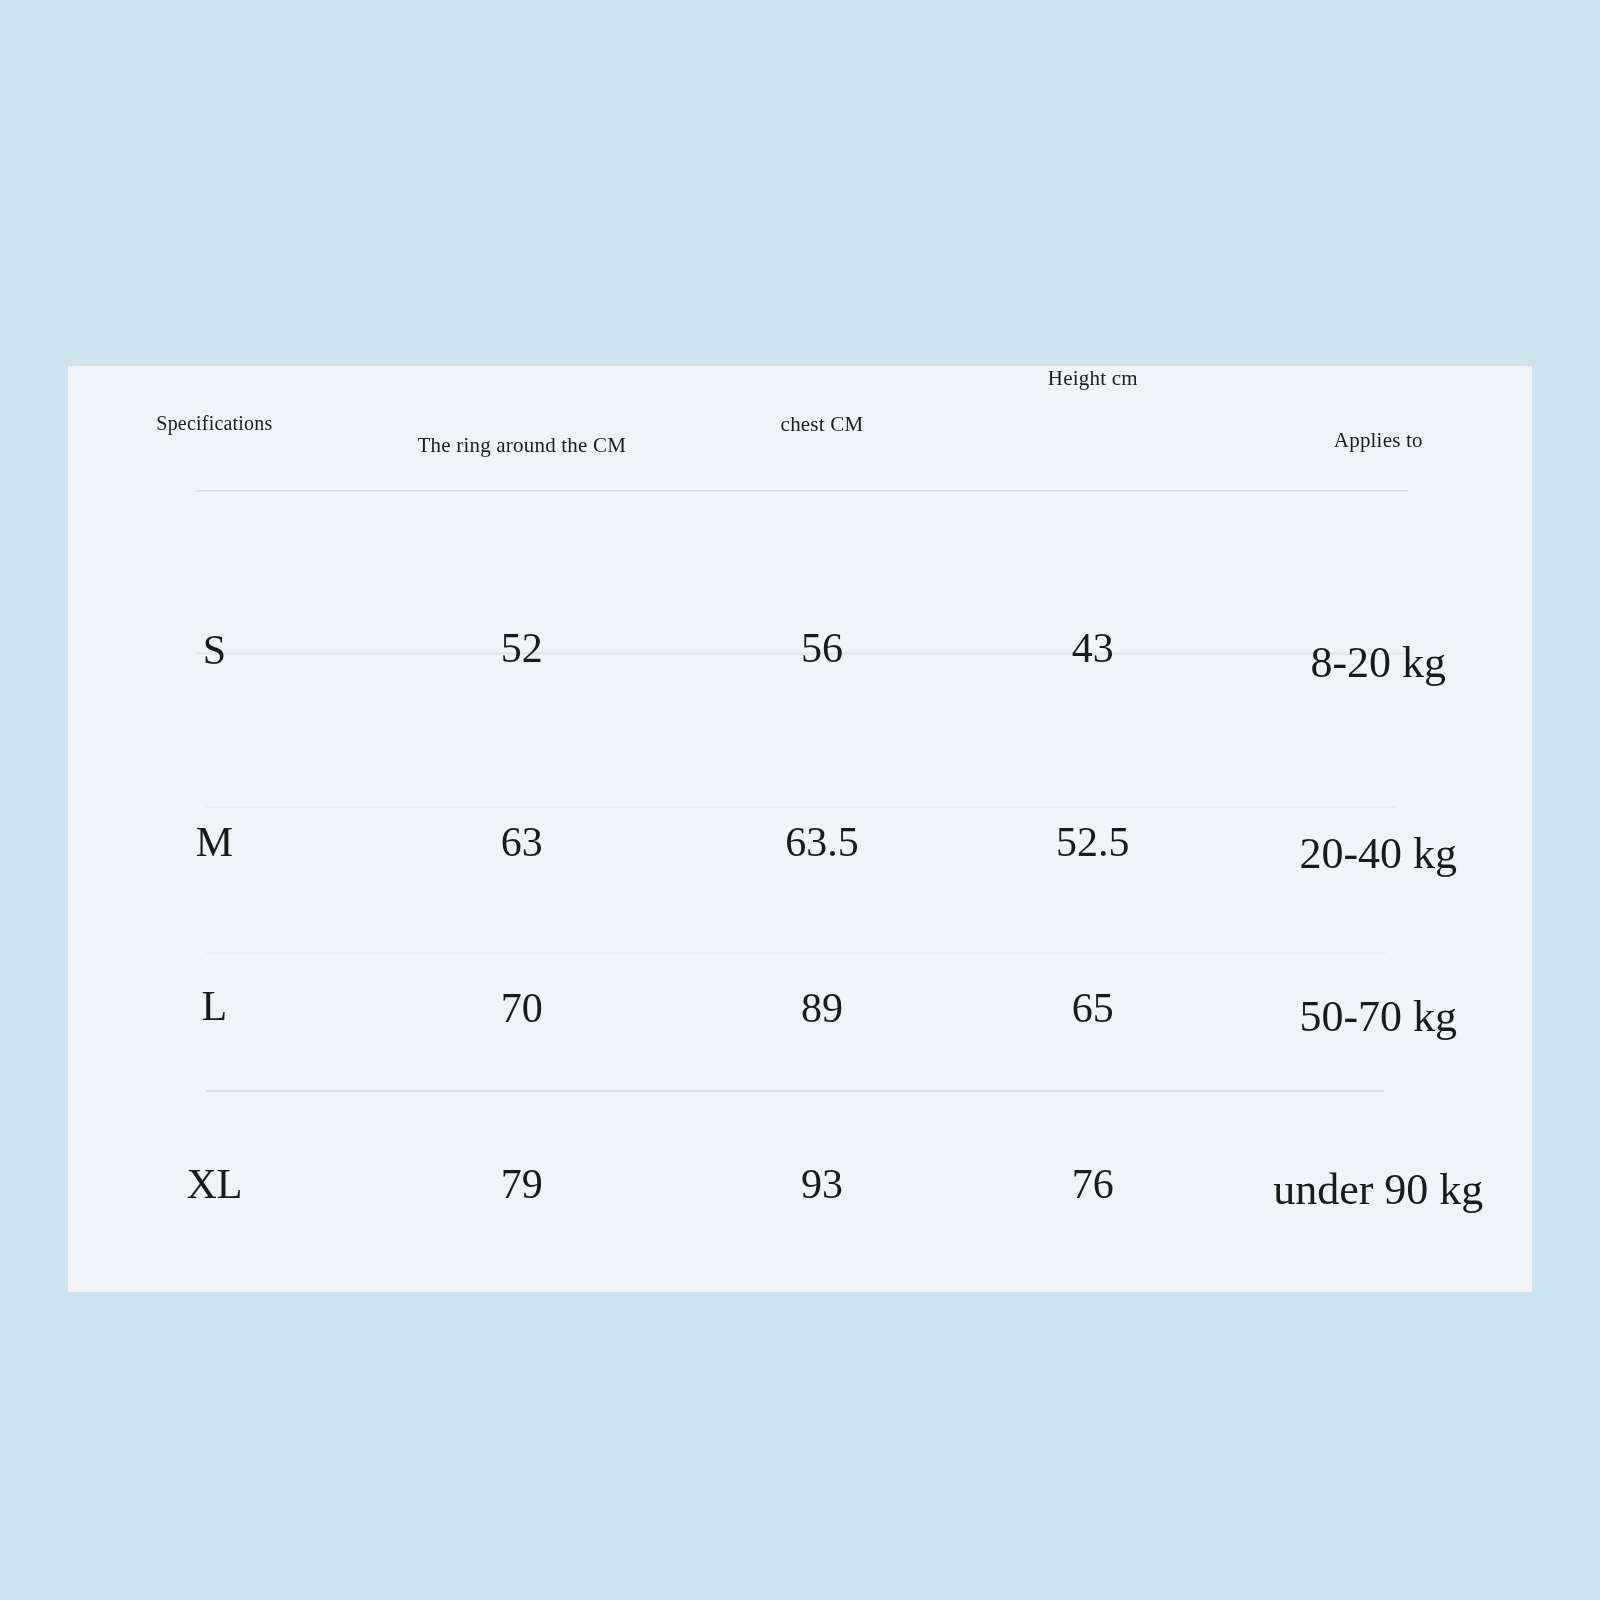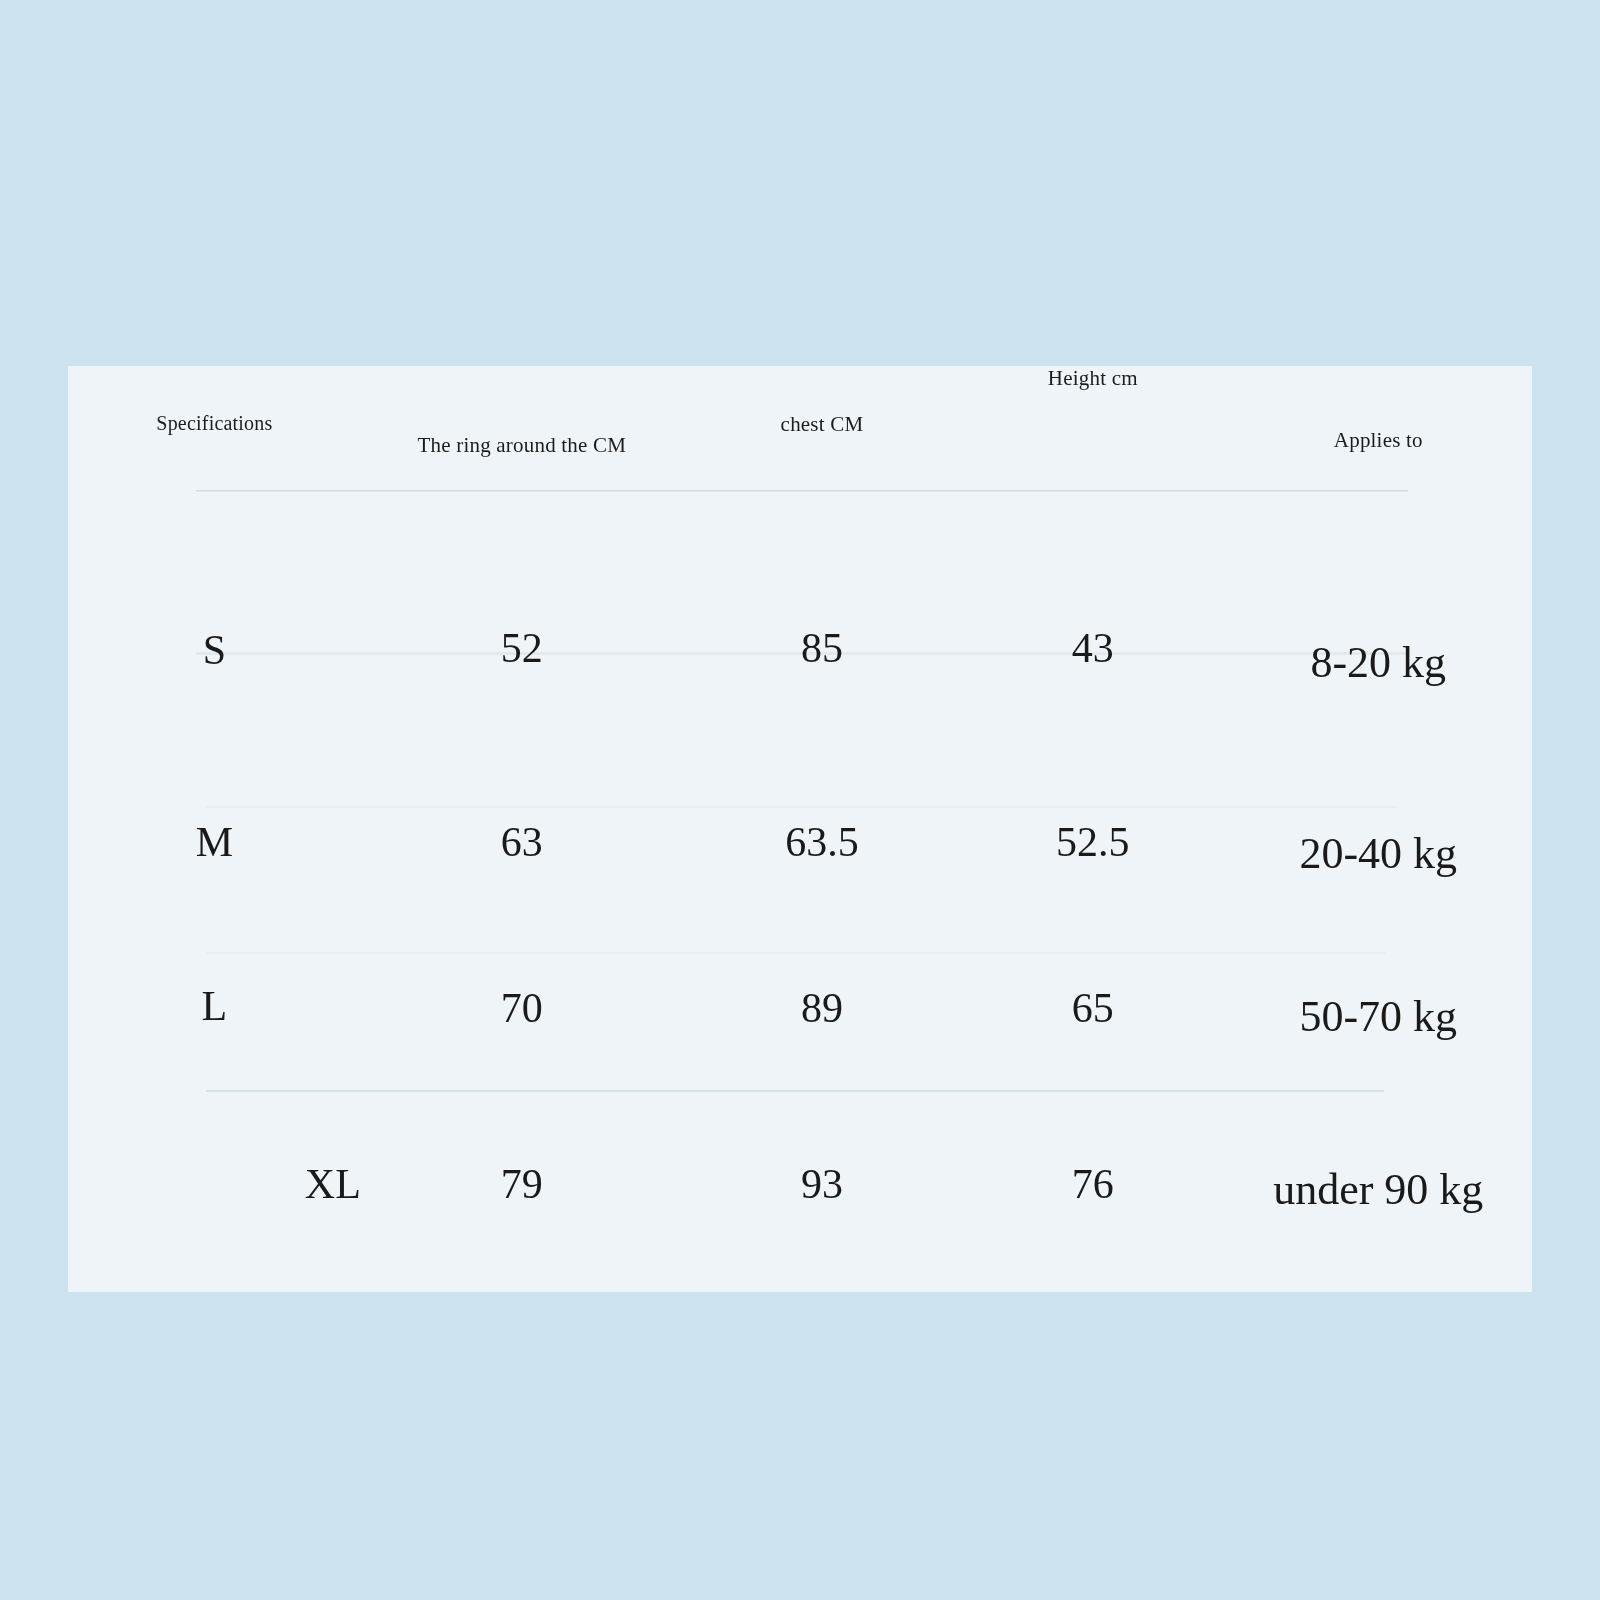--- a/index.html
+++ b/index.html
@@ -105,21 +105,21 @@
   tr.row-s .cell-applies  { position: relative; top: 6px; }
 
   tr.row-m .cell-size     { position: relative; top: -4px; }
   tr.row-m .cell-num      { position: relative; top: -4px; }
   tr.row-m .cell-applies  { position: relative; top: 8px; }
 
   tr.row-l .cell-size     { position: relative; top: -4px; }
   tr.row-l .cell-num      { position: relative; top: -2px; }
   tr.row-l .cell-applies  { position: relative; top: 6px; }
 
-  tr.row-xl .cell-size    { position: relative; top: -4px; text-align: right; }
+  tr.row-xl .cell-size    { position: relative; top: -4px; }
   tr.row-xl .cell-num     { position: relative; top: -4px; }
   tr.row-xl .cell-applies { position: relative; top: 2px; }
 
   
   .sep {
     position: absolute;
     background: #e2eaf0;
     height: 3px;
   }
   .sep.s1 { left: 128px; top: 286px; width: 1214px; }
@@ -158,21 +158,21 @@
           <th class="h-height">Height cm</th>
           <th class="h-applies">Applies to</th>
         </tr>
       </thead>
       <tbody>
 
 
         <tr class="row-s">
           <td class="cell-size">S</td>
           <td class="cell-num">52</td>
-          <td class="cell-num">85</td>
+          <td class="cell-num">56</td>
           <td class="cell-num">43</td>
           <td class="cell-applies">8-20 kg</td>
         </tr>
 
         <tr class="row-m">
           <td class="cell-size">M</td>
           <td class="cell-num">63</td>
           <td class="cell-num">63.5</td>
           <td class="cell-num">52.5</td>
           <td class="cell-applies">20-40 kg</td>

